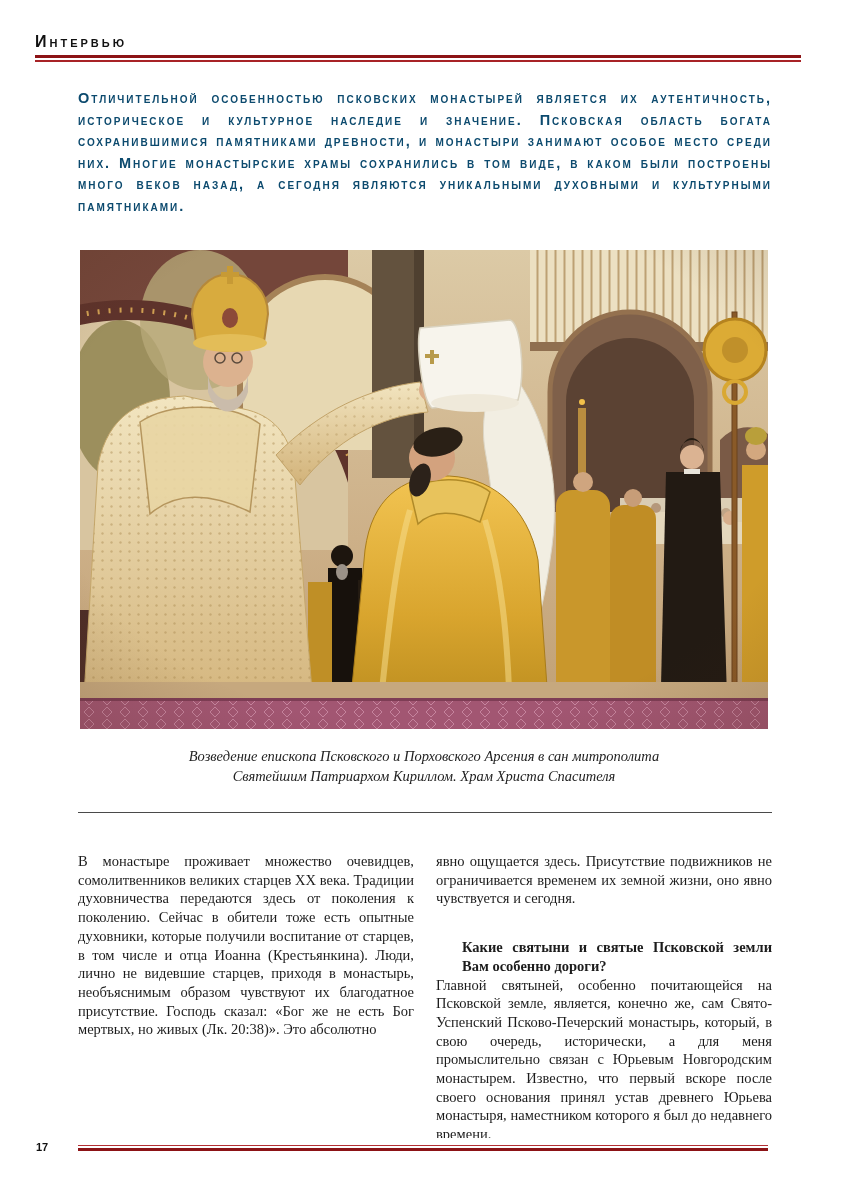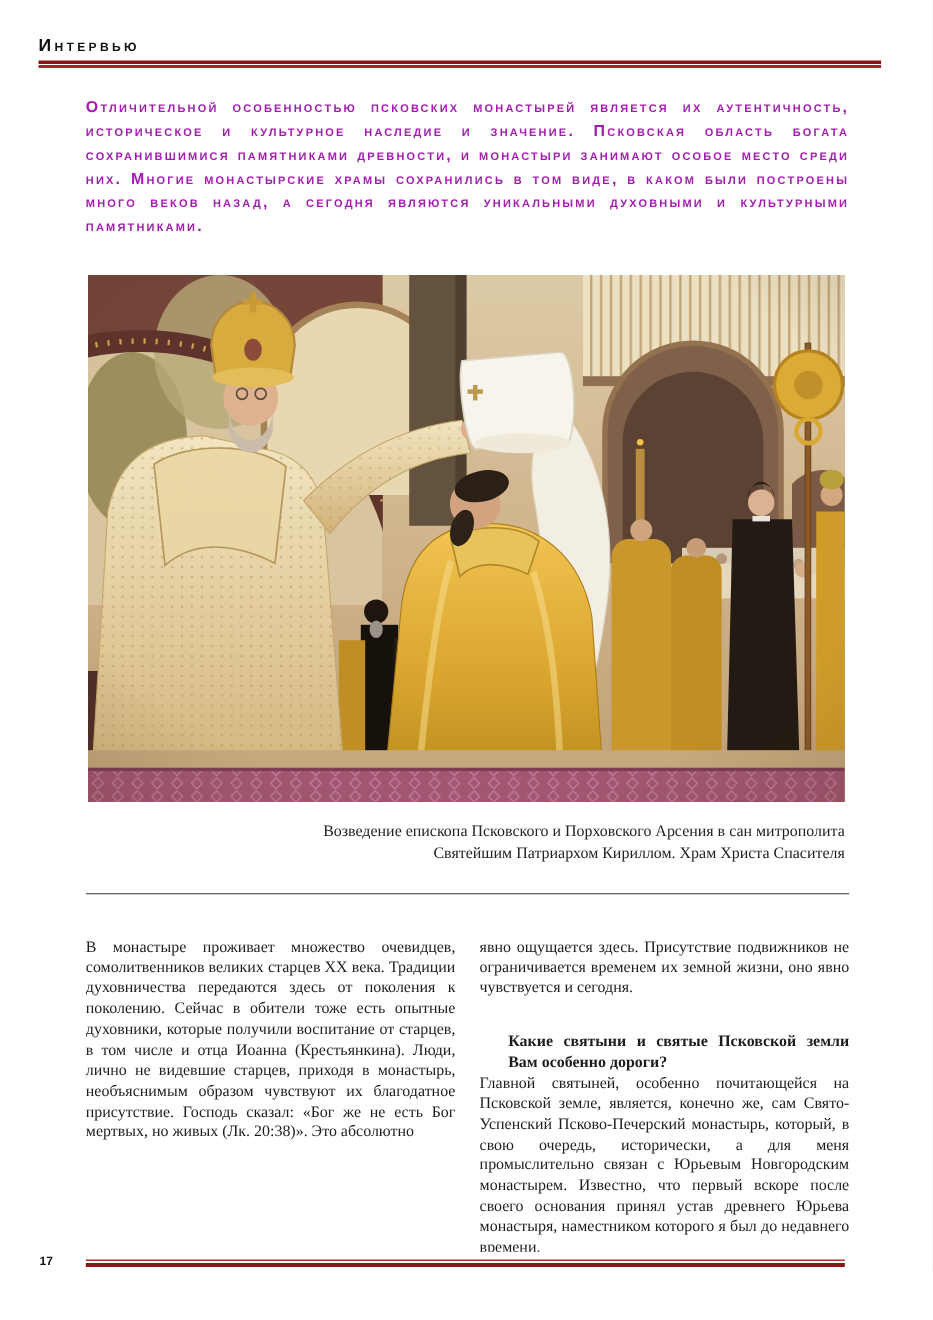--- a/index.html
+++ b/index.html
@@ -23,29 +23,29 @@
   .rule-footer{
     left:78px;top:1145px;width:690px;
     background:linear-gradient(to bottom,#b43034 0 1.5px,#ffffff 1.5px 3.5px,#8c1316 3.5px 6.5px,transparent 6.5px);
   }
   
   .lead{
     position:absolute;left:78px;top:88px;width:694px;
     font-family:"Liberation Sans", sans-serif;
     font-variant:small-caps;font-weight:700;
     font-size:14.5px;line-height:21.5px;letter-spacing:2px;
-    text-align:justify;color:#a21caf;
+    text-align:justify;color:#0c4a6e;
   }
   
   .photo-wrap{position:absolute;left:80px;top:250px;width:688px;height:479px;background:#c9b18b;}
   .photo-wrap svg{display:block;}
   
   .caption{
     position:absolute;left:80px;top:746px;width:688px;
-    text-align:right;font-size:14.5px;line-height:20px;color:#222;
+    text-align:center;font-style:italic;font-size:14.5px;line-height:20px;color:#222;
   }
   
   .divider{position:absolute;left:78px;top:812px;width:694px;height:1px;background:#4a4a4a;}
   
   .columns{
     position:absolute;left:78px;top:852px;width:694px;height:286px;
     display:flex;gap:22px;
   }
   .col{flex:1 1 0;overflow:hidden;}
   .col p{

